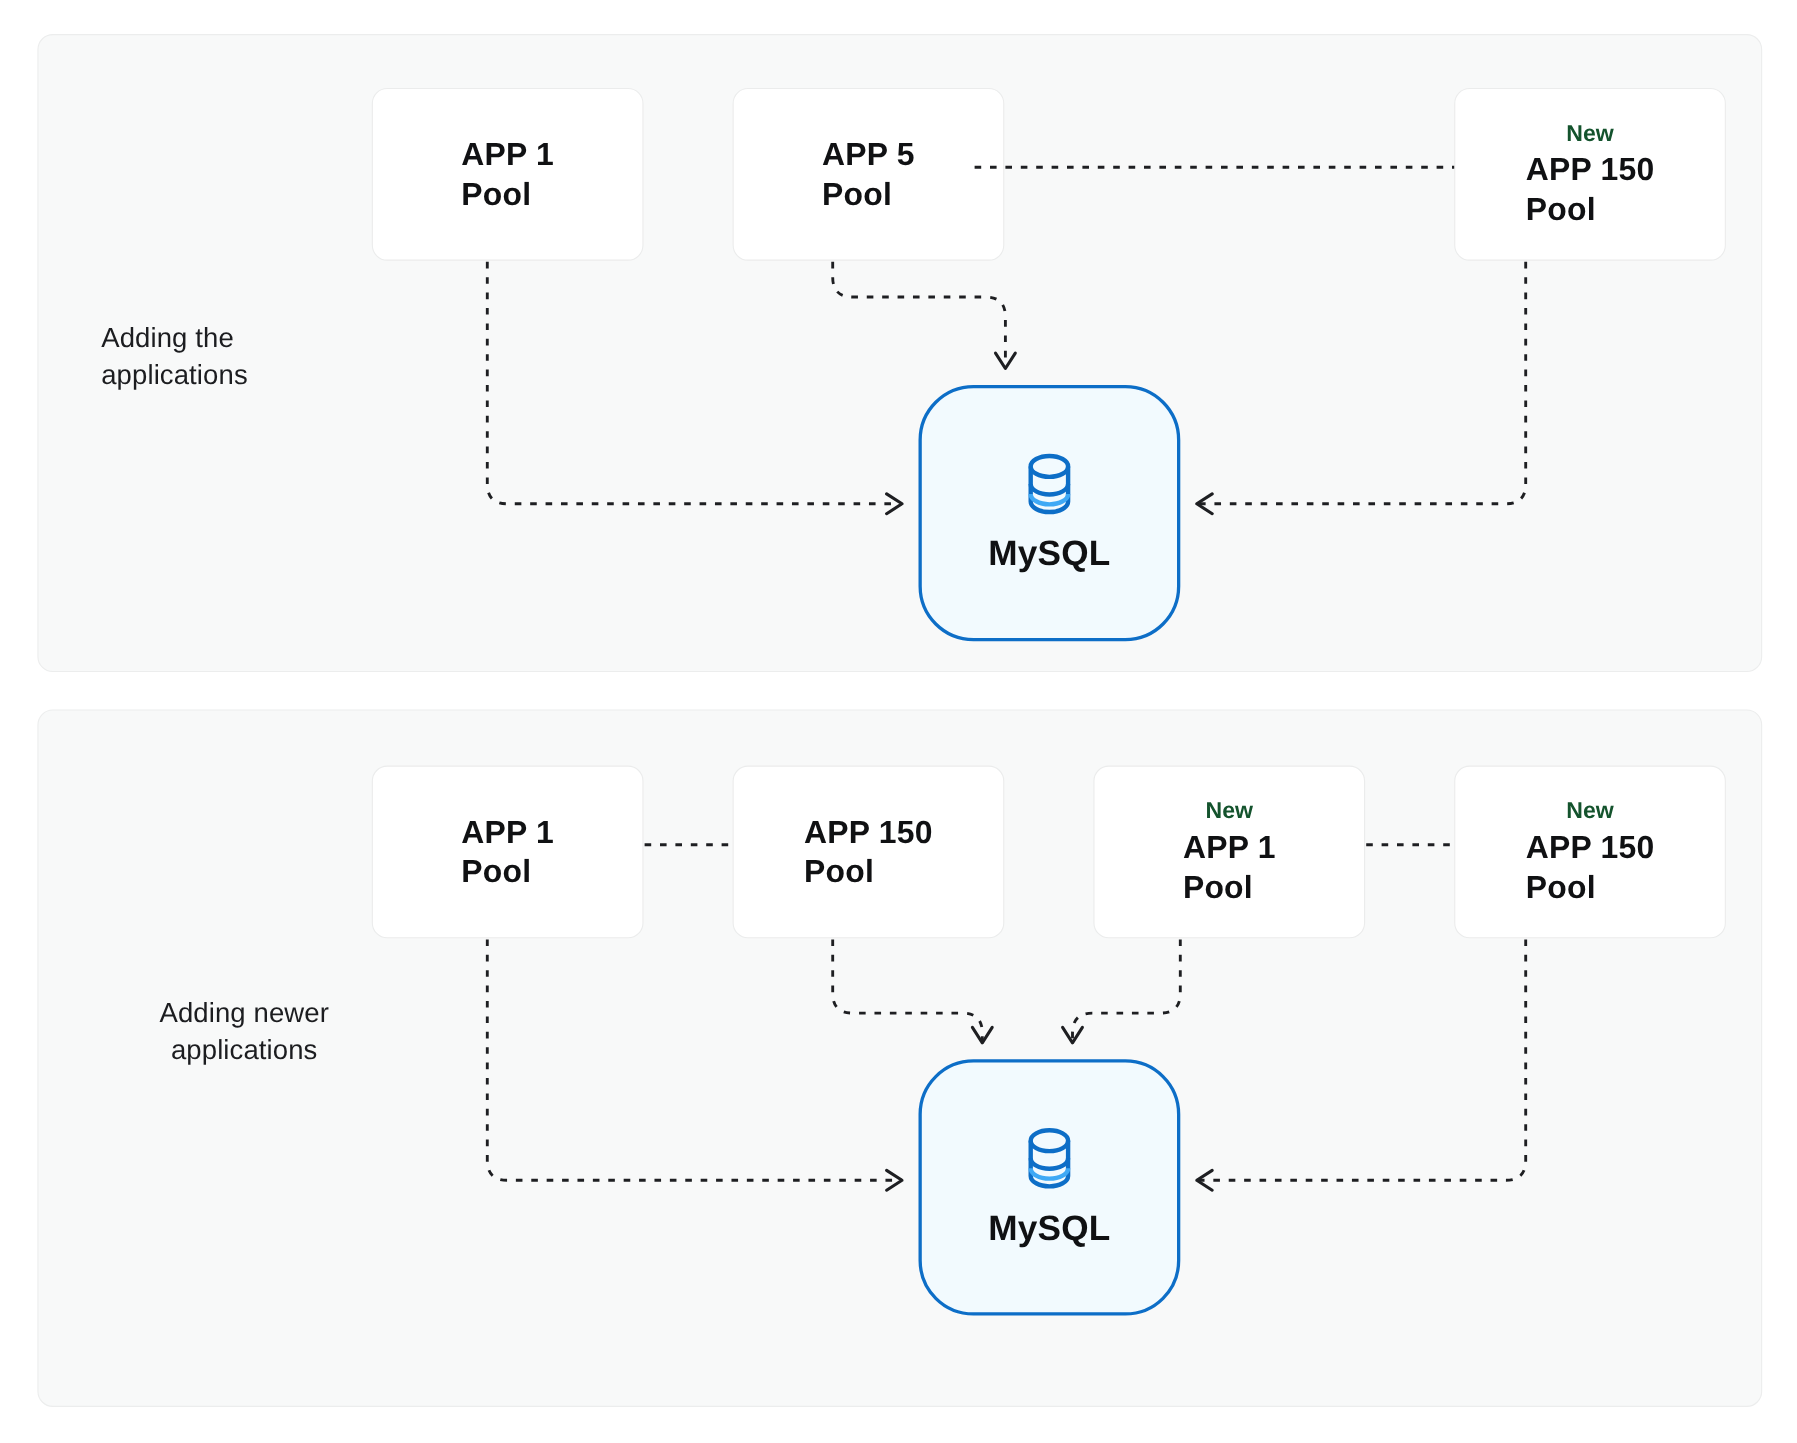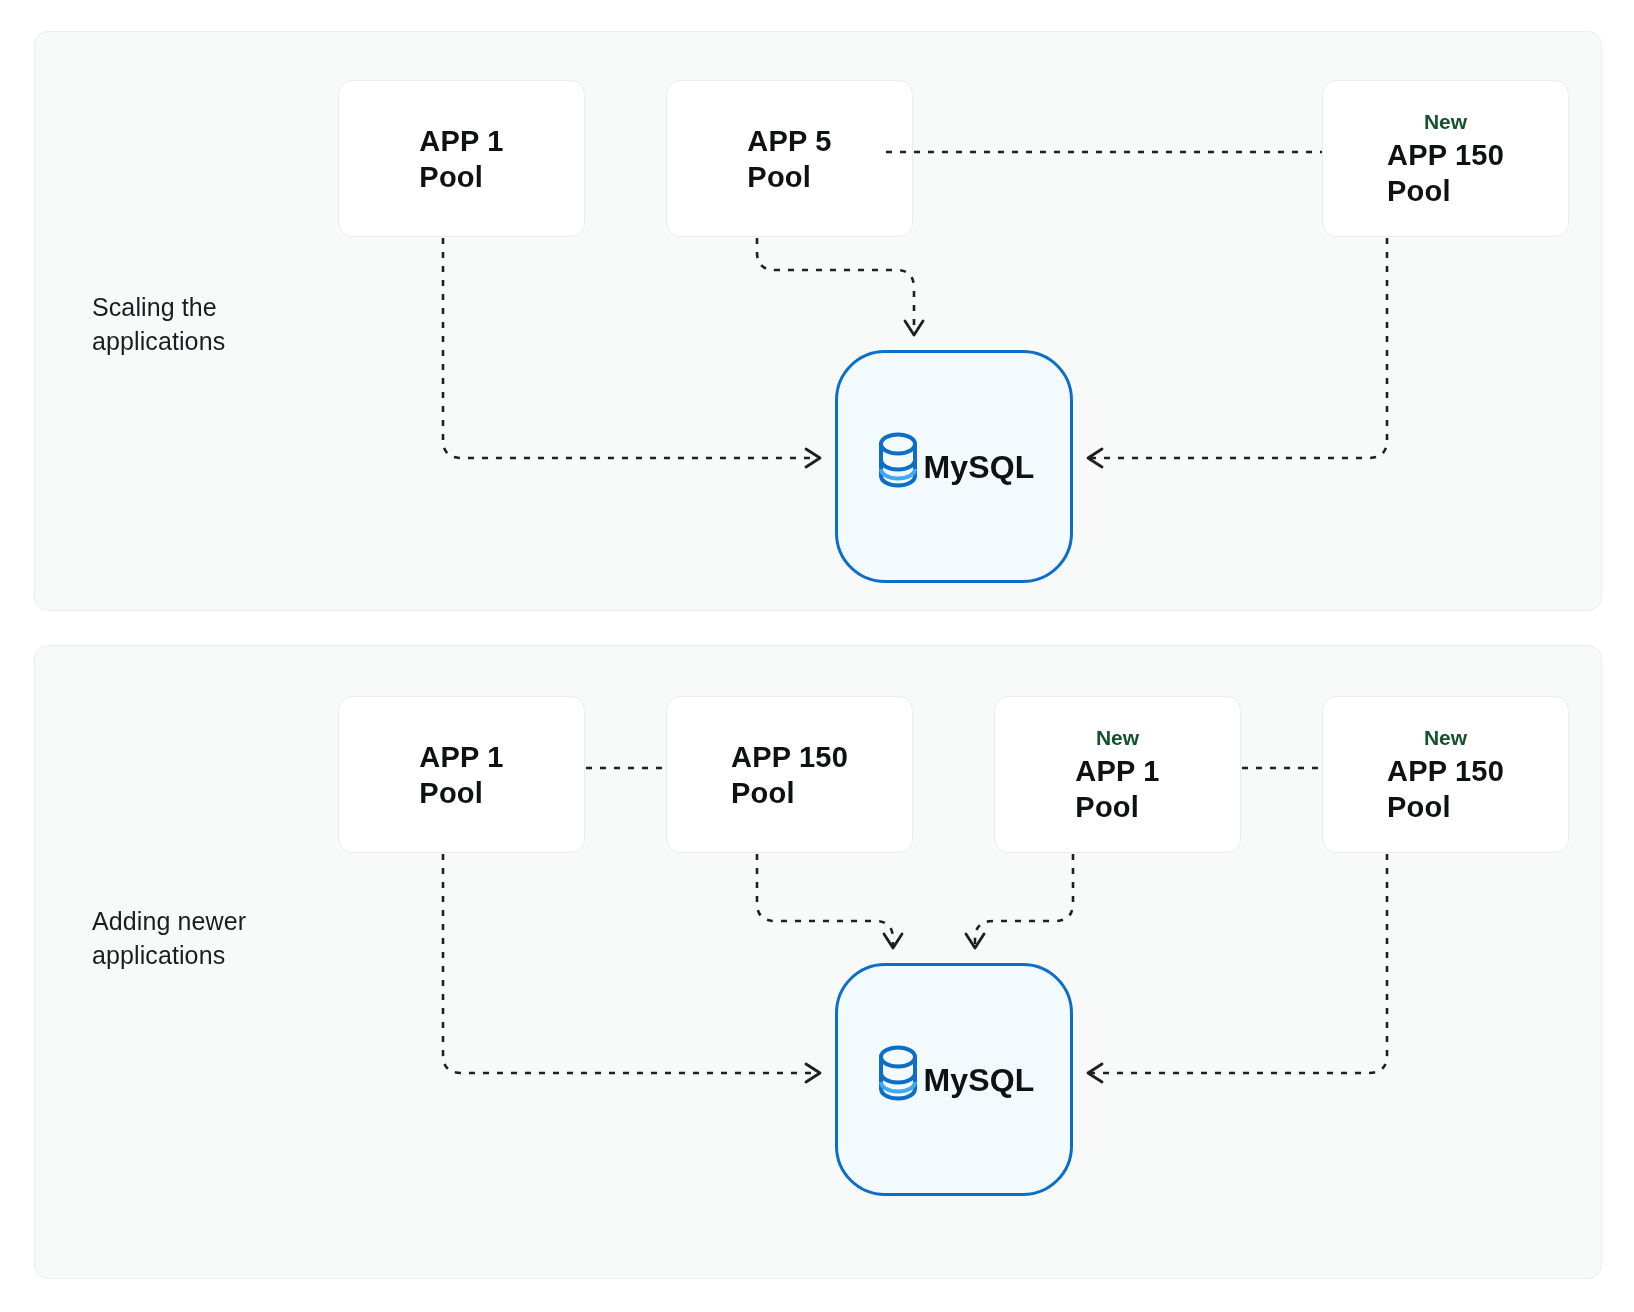--- a/index.html
+++ b/index.html
@@ -33,21 +33,21 @@
   .panel-label {
     position: absolute;
     font-size: 25px;
     line-height: 34px;
     color: #1c1d20;
     font-weight: 400;
     letter-spacing: 0.1px;
     white-space: pre-line;
   }
   #label-scaling { left: 92px; top: 290px; width: 260px; }
-  #label-adding  { left: 92px; top: 904px; width: 260px; }
+  #label-adding  { left: 92px; top: 904px; width: 260px; text-align: center; }
 
   .app-node {
     position: absolute;
     background: #ffffff;
     border: 1px solid #ebecec;
     border-radius: 14px;
     box-sizing: border-box;
     display: flex;
     flex-direction: column;
     align-items: center;
@@ -74,21 +74,21 @@
 
   .db-node {
     position: absolute;
     width: 238px;
     height: 233px;
     background: #f2fafe;
     border: 3px solid #0d6ec7;
     border-radius: 50px;
     box-sizing: border-box;
     display: flex;
-    flex-direction: row;
+    flex-direction: column;
     align-items: center;
     justify-content: center;
   }
   .db-node .db-icon { margin-bottom: 10px; display:block; }
   .db-node .db-title {
     color: #101113;
     font-size: 32px;
     font-weight: 700;
     letter-spacing: 0.2px;
     line-height: 38px;
@@ -117,21 +117,21 @@
     stroke-linejoin: round;
   }
 </style>
 </head>
 <body>
 
 <div class="stage">
 
   <div class="panel" id="panel-scaling"></div>
 
-  <div class="panel-label" id="label-scaling">Scaling the
+  <div class="panel-label" id="label-scaling">Adding the
 applications</div>
 
   <div class="app-node" style="left:338px; top:80px;">
     <div class="node-title">APP 1
 Pool</div>
   </div>
 
   <div class="app-node" style="left:666px; top:80px;">
     <div class="node-title">APP 5
 Pool</div>

